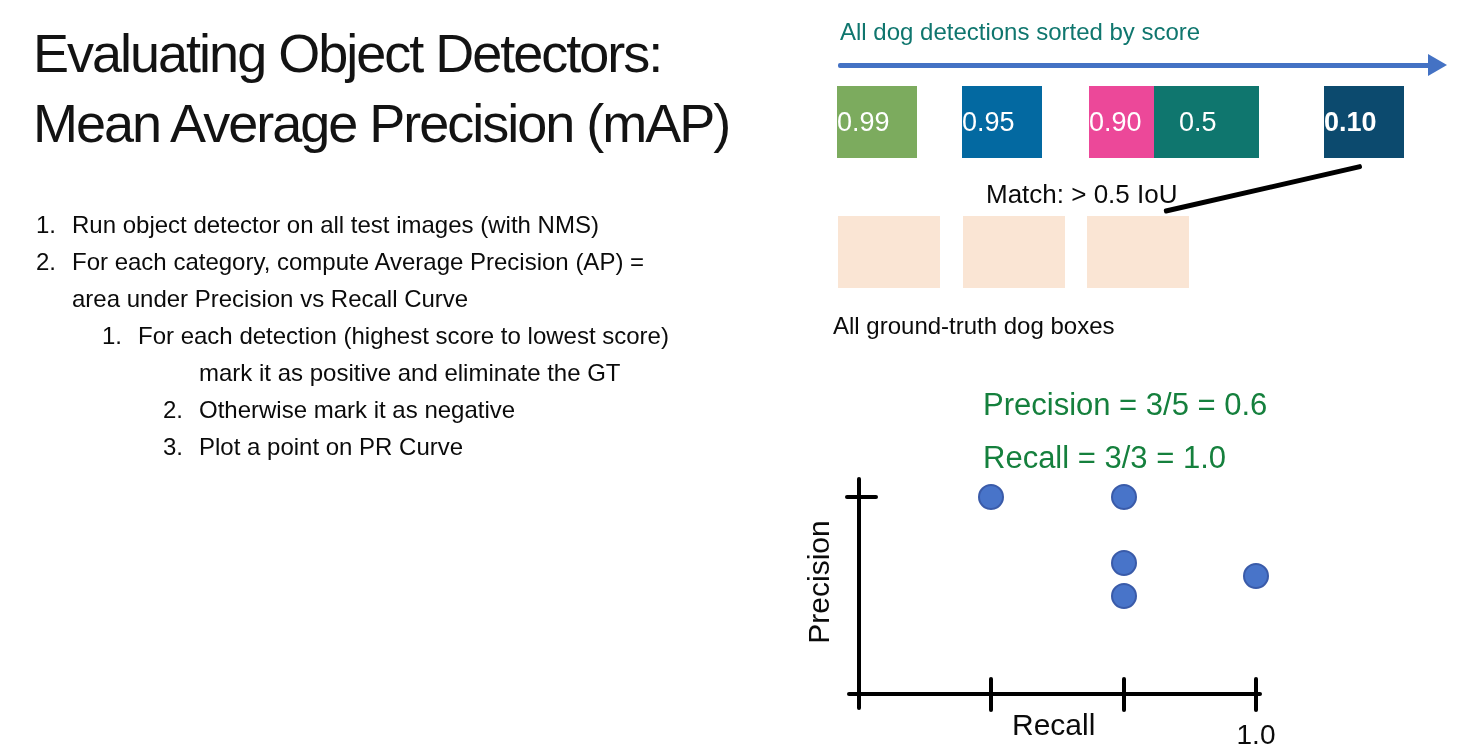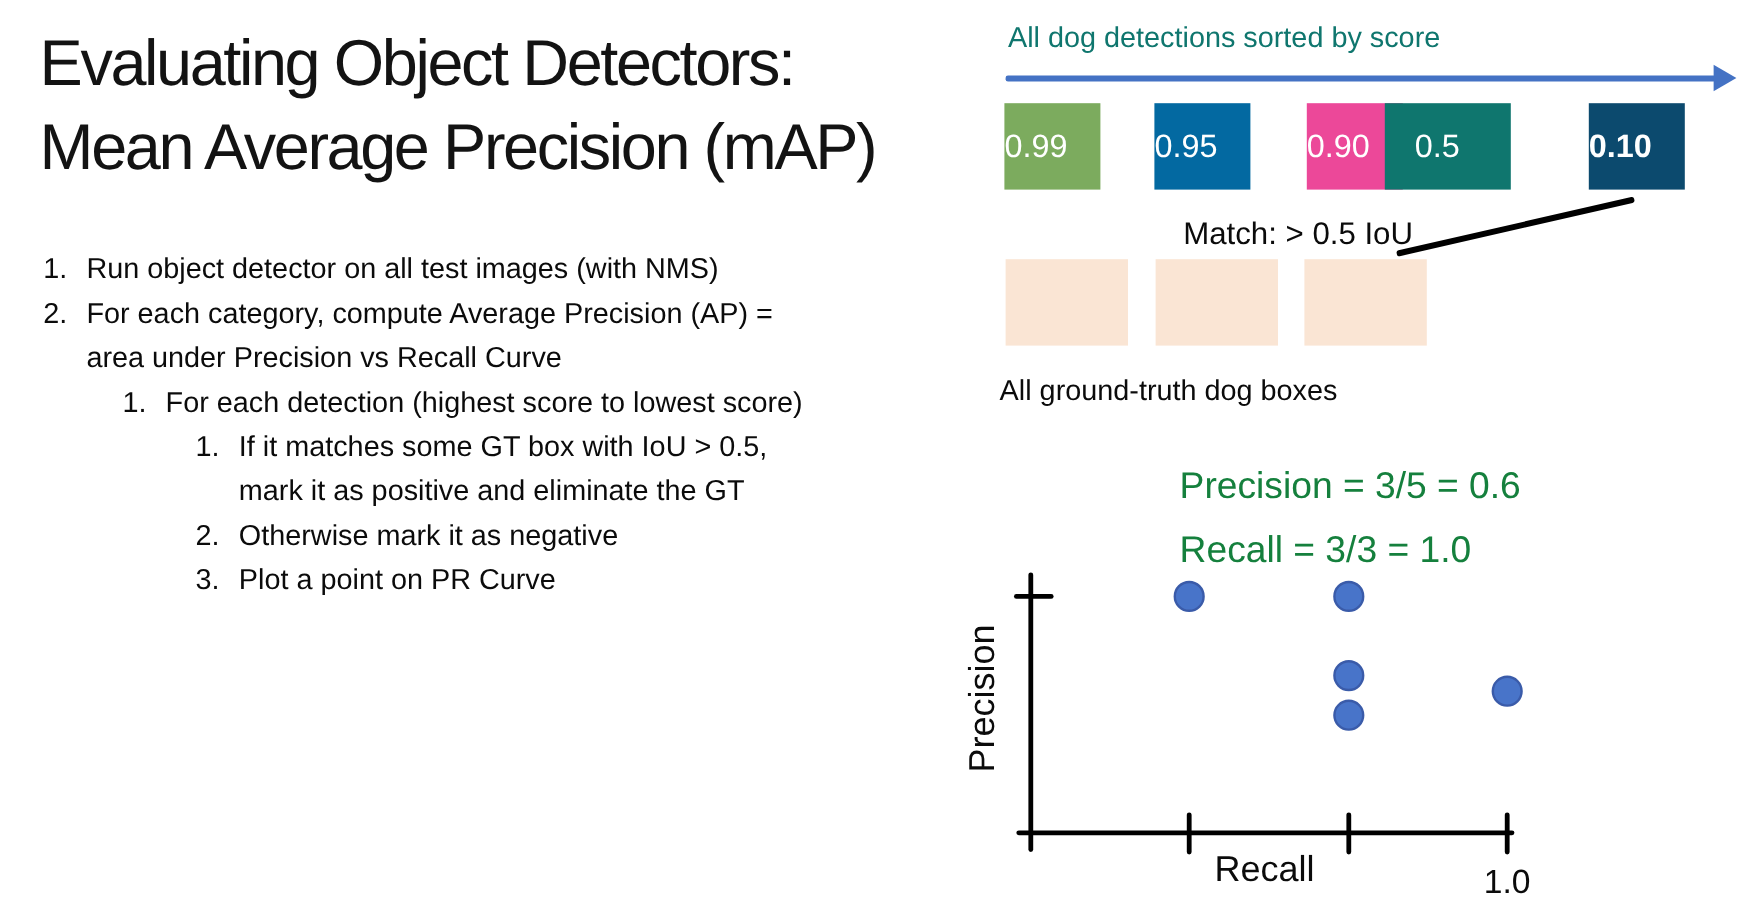--- a/index.html
+++ b/index.html
@@ -63,21 +63,20 @@
 <div class="slide-title">
   <div>Evaluating Object Detectors:</div>
   <div>Mean Average Precision (mAP)</div>
 </div>
 
 <div class="steps">
   <div class="step-row lvl0"><span class="num">1.</span><span>Run object detector on all test images (with NMS)</span></div>
   <div class="step-row lvl0"><span class="num">2.</span><span>For each category, compute Average Precision (AP) =</span></div>
   <div class="step-row lvl0"><span class="num"></span><span>area under Precision vs Recall Curve</span></div>
   <div class="step-row lvl1"><span class="num">1.</span><span>For each detection (highest score to lowest score)</span></div>
-  <div class="step-row lvl2"><span class="num">1.</span><span>If it matches some GT box with IoU &gt; 0.5,</span></div>
   <div class="step-row lvl2"><span class="num"></span><span>mark it as positive and eliminate the GT</span></div>
   <div class="step-row lvl2"><span class="num">2.</span><span>Otherwise mark it as negative</span></div>
   <div class="step-row lvl2"><span class="num">3.</span><span>Plot a point on PR Curve</span></div>
 </div>
 
 <div class="strip-caption">All dog detections sorted by score</div>
 <div class="arrow-line" style="background-color: rgb(68, 114, 196);"></div>
 <div class="arrow-head" style="border-left-color: rgb(68, 114, 196);"></div>
 
 <div class="det-box" style="left: 837px; background-color: rgb(124, 171, 94);">0.99</div>

